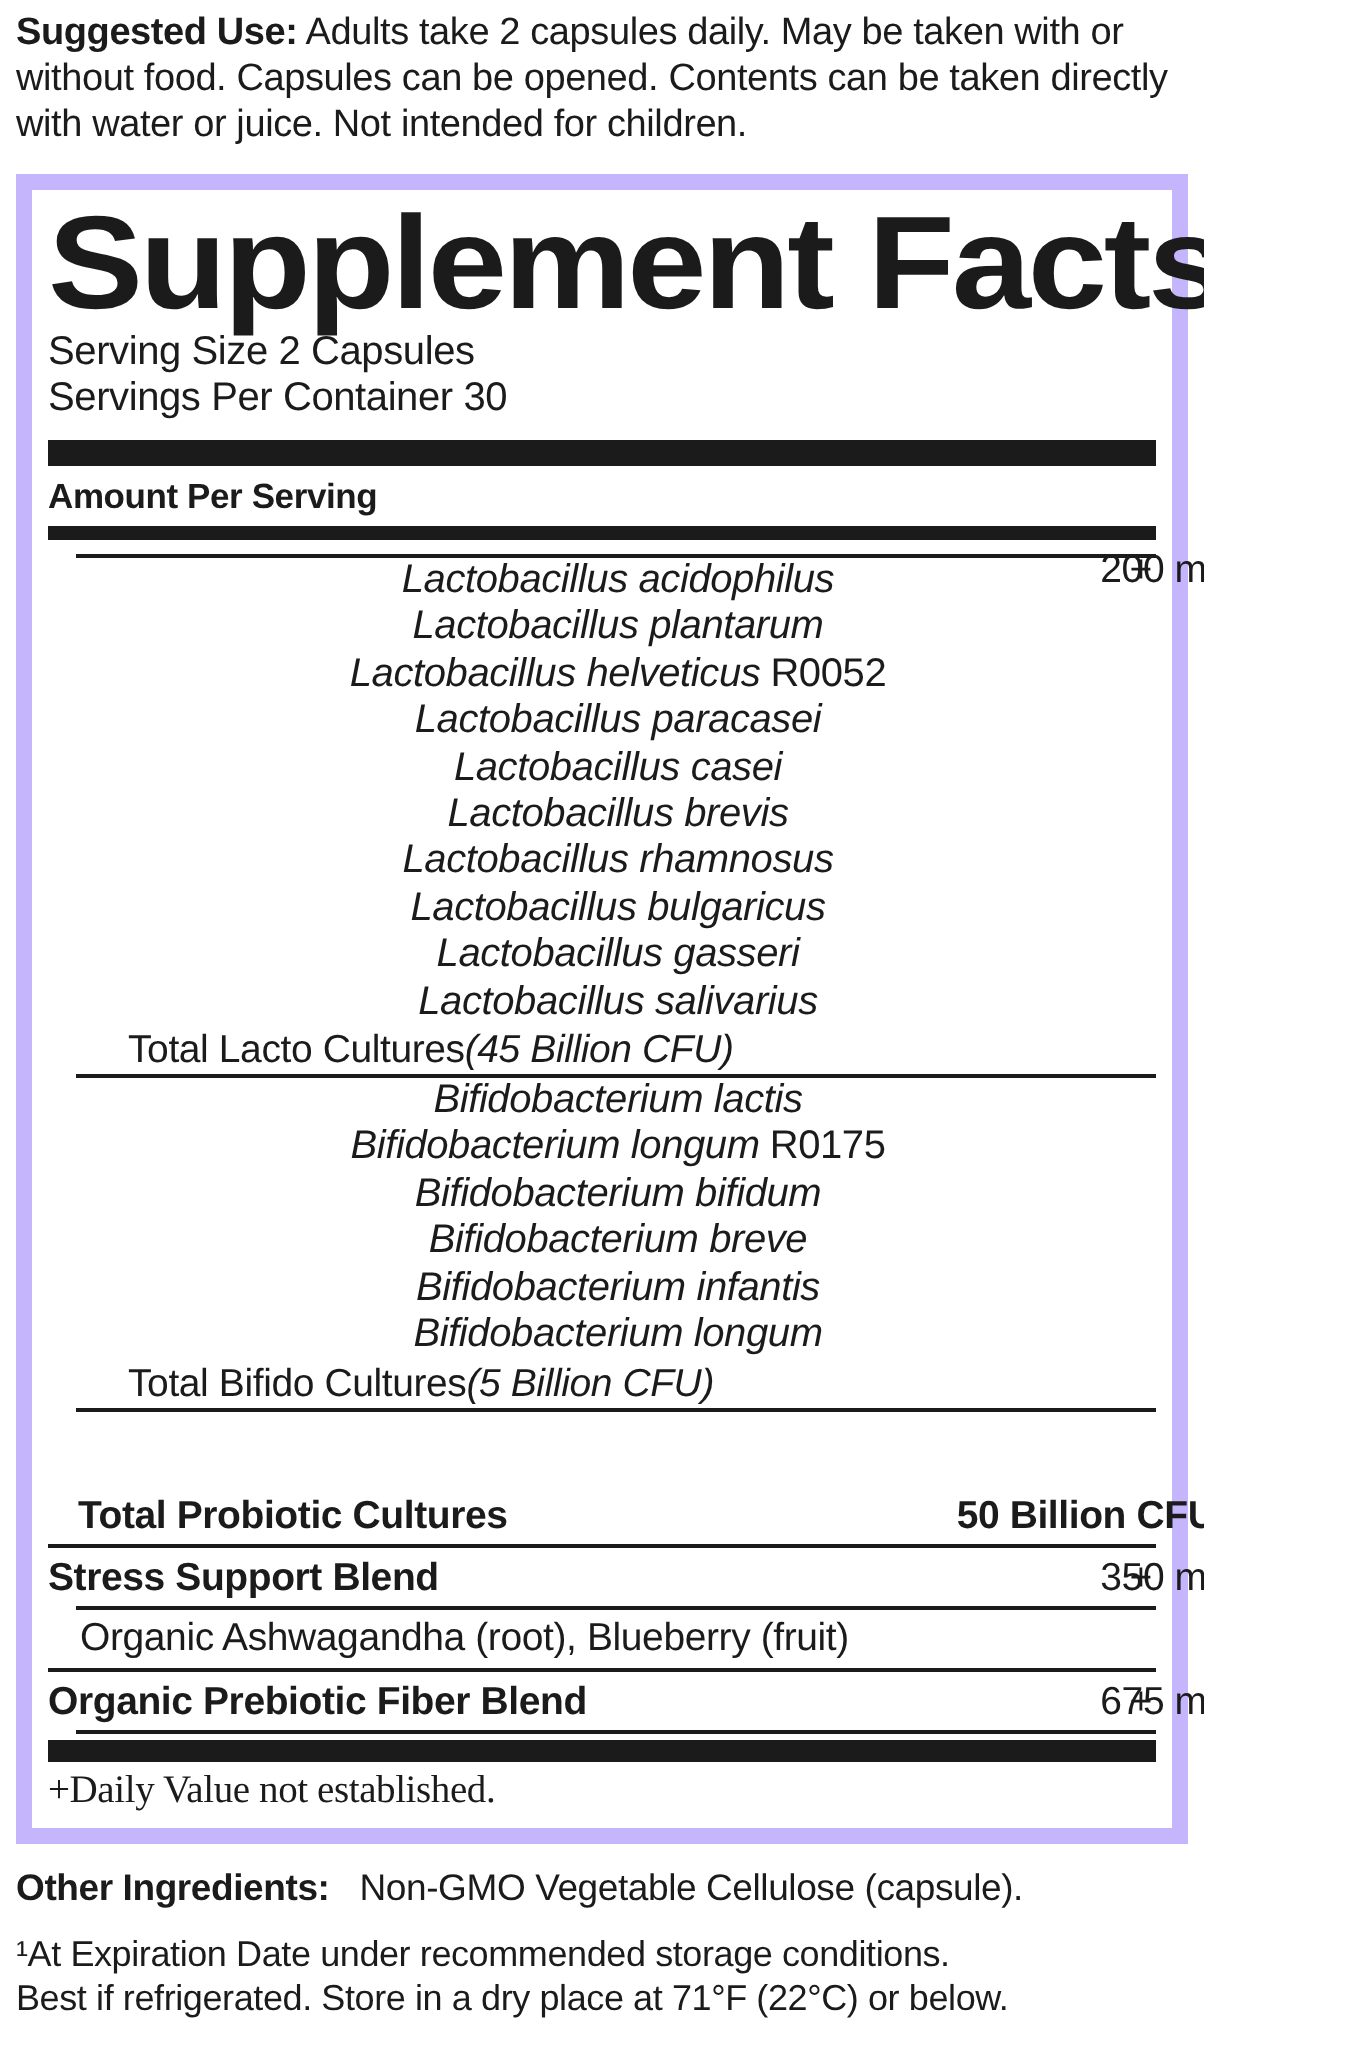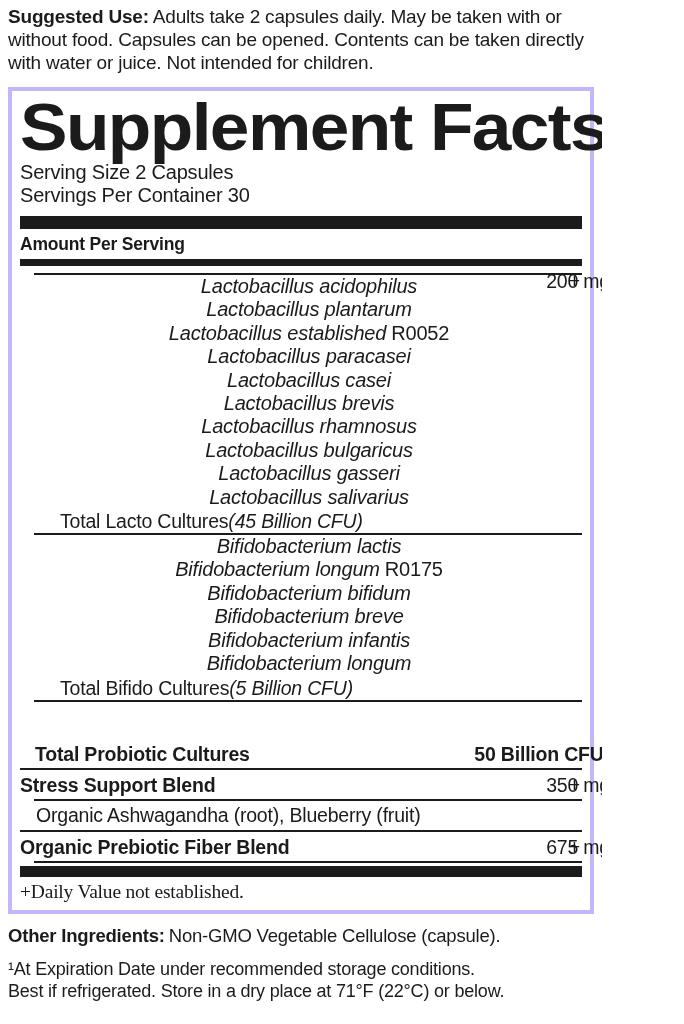--- a/index.html
+++ b/index.html
@@ -18,21 +18,21 @@
     margin:5px 8px 0 8px;
     font-size:19px;
     line-height:23px;
   }
   .suggested .lead{font-weight:700;}
   .suggested .body-text{margin-left:4px;}
 
   
   .panel{
     margin:13px 8px 0 8px;
-    border:4px solid #c4b5fd;
+    border:8px solid #c4b5fd;
     padding:2px 8px 6px 8px;
     box-sizing:border-box;
   }
   .panel-title{
     font-size:66px;
     font-weight:700;
     line-height:64px;
     letter-spacing:-1.5px;
     white-space:nowrap;
     display:inline-block;
@@ -97,21 +97,21 @@
     padding:3px 0 1px 0;
     font-family:Liberation Serif, serif;
   }
 
   
   .other-ing{
     margin:11px 8px 0 8px;
     font-size:18.5px;line-height:22px;
   }
   .other-ing .lead{font-weight:700;}
-  .other-ing .body-text{margin-left:4px;}
+  .other-ing .body-text{margin-left:15px;}
   .footnote{
     margin:11px 8px 0 8px;
     font-size:18px;line-height:22px;
   }
   .footnote .line{display:block;}
 </style>
 </head>
 <body>
 
 <div class="page">
@@ -135,21 +135,21 @@
 
     <div class="srow">
       <span class="amt">200 mg</span>
       <span class="plus">+</span>
     </div>
 
     <div class="sep indent"></div>
 
     <div class="species"><span class="it">Lactobacillus acidophilus</span><span class="sfx"></span></div>
     <div class="species"><span class="it">Lactobacillus plantarum</span><span class="sfx"></span></div>
-    <div class="species"><span class="it">Lactobacillus established</span><span class="sfx">R0052</span></div>
+    <div class="species"><span class="it">Lactobacillus helveticus</span><span class="sfx">R0052</span></div>
     <div class="species"><span class="it">Lactobacillus paracasei</span><span class="sfx"></span></div>
     <div class="species"><span class="it">Lactobacillus casei</span><span class="sfx"></span></div>
     <div class="species"><span class="it">Lactobacillus brevis</span><span class="sfx"></span></div>
     <div class="species"><span class="it">Lactobacillus rhamnosus</span><span class="sfx"></span></div>
     <div class="species"><span class="it">Lactobacillus bulgaricus</span><span class="sfx"></span></div>
     <div class="species"><span class="it">Lactobacillus gasseri</span><span class="sfx"></span></div>
     <div class="species"><span class="it">Lactobacillus salivarius</span><span class="sfx"></span></div>
 
     <div class="total-row">
       <span>Total Lacto Cultures</span><span class="tval">(45 Billion CFU)</span>

